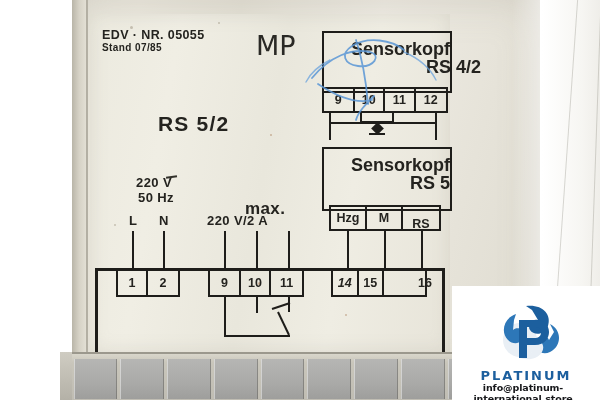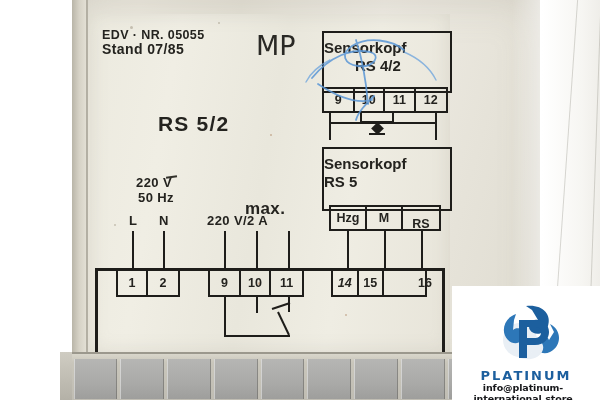--- a/index.html
+++ b/index.html
@@ -104,21 +104,21 @@
   
   .txt {
     position: absolute;
     color: #24231f;
     font-weight: bold;
     letter-spacing: .4px;
     white-space: nowrap;
     line-height: 1.12;
   }
   .edv    { left: 102px; top: 28px;  font-size: 12.5px; }
-  .stand  { left: 102px; top: 42px;  font-size: 14px; }
+  .stand  { left: 102px; top: 42px;  font-size: 10px; }
   .rs52   { left: 158px; top: 112px; font-size: 21px; letter-spacing: 1.2px; }
 
   .volt   { left: 136px; top: 176px; font-size: 13px; }
   .freq   { left: 138px; top: 191px; font-size: 13px; }
   .lbl-L  { left: 129px; top: 214px; font-size: 13px; }
   .lbl-N  { left: 159px; top: 214px; font-size: 13px; }
   .maxlbl { left: 245px; top: 199px; font-size: 17px; }
   .maxval { left: 207px; top: 214px; font-size: 13px; }
 
   
@@ -147,24 +147,24 @@
 
   
   .sensorbox {
     position: absolute;
     border: 2.5px solid #1e1d1a;
     background: transparent;
   }
   .sb-title {
     position: absolute;
     width: 100%;
-    text-align: left;
+    text-align: right;
     color: #24231f;
     font-weight: bold;
-    font-size: 15px;
+    font-size: 18px;
     white-space: nowrap;
   }
   .term-row {
     position: absolute;
     display: flex;
     border: 2.2px solid #1e1d1a;
     background: transparent;
     box-sizing: border-box;
   }
   .term {

